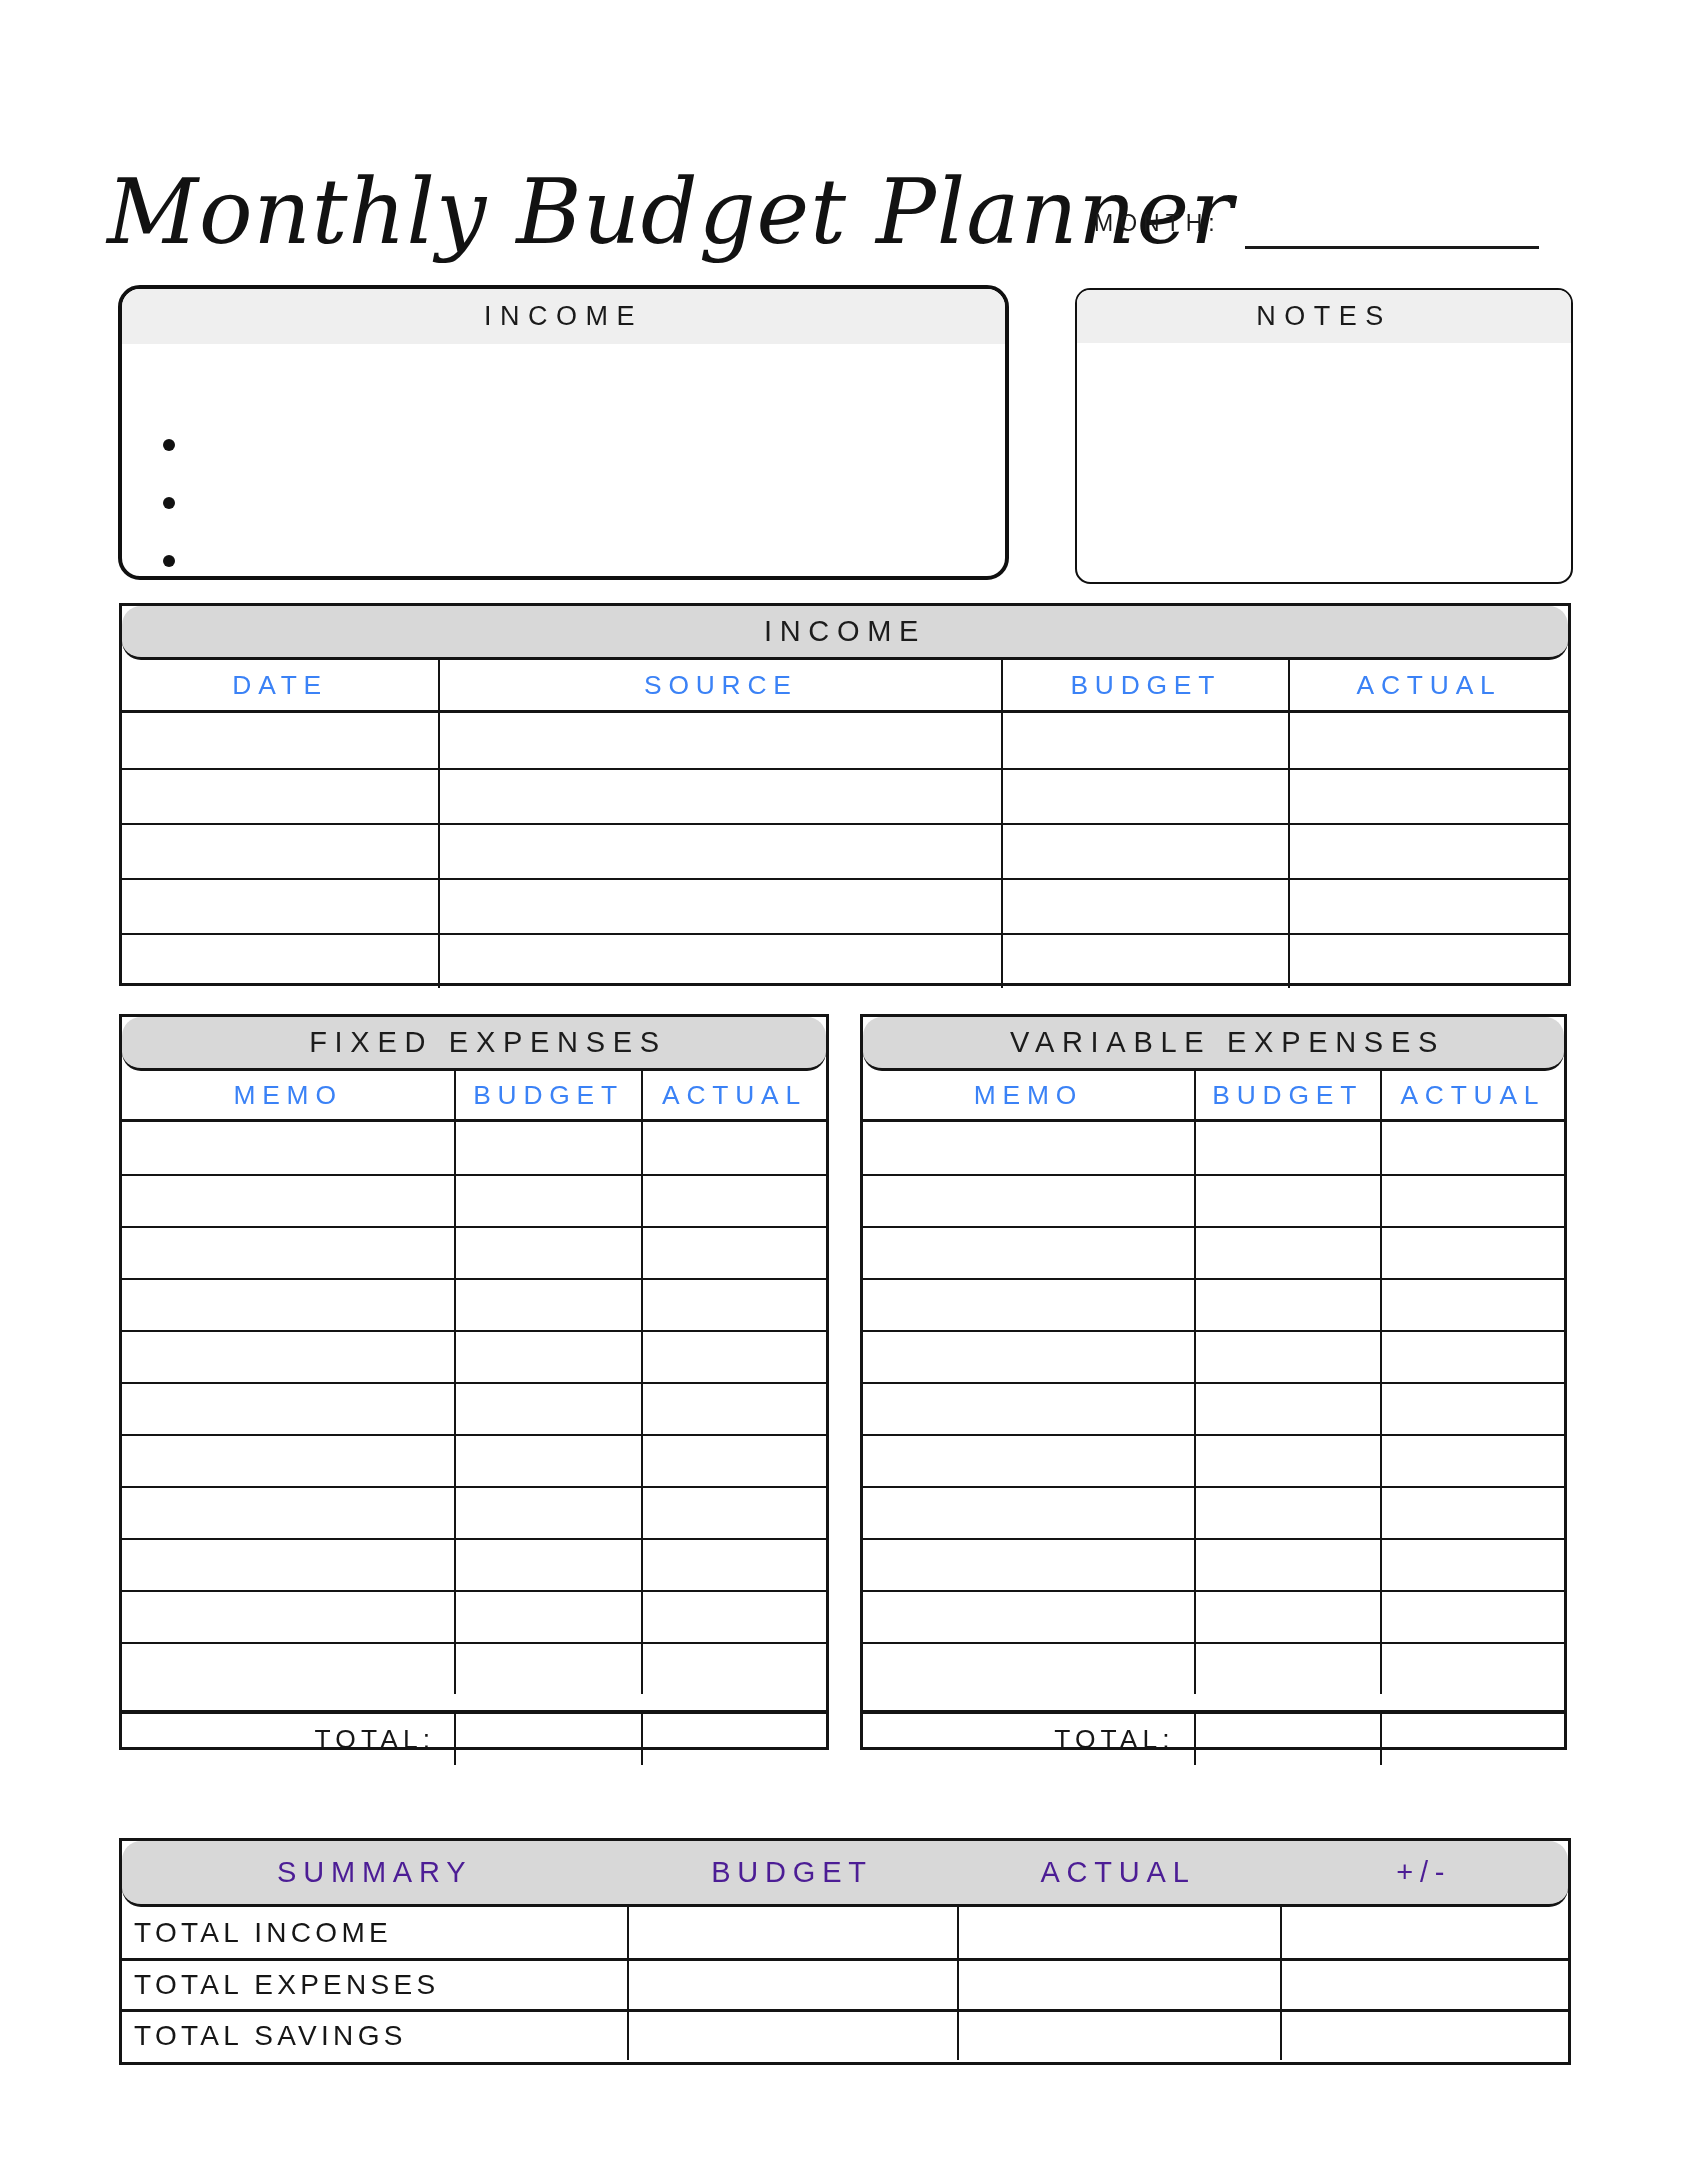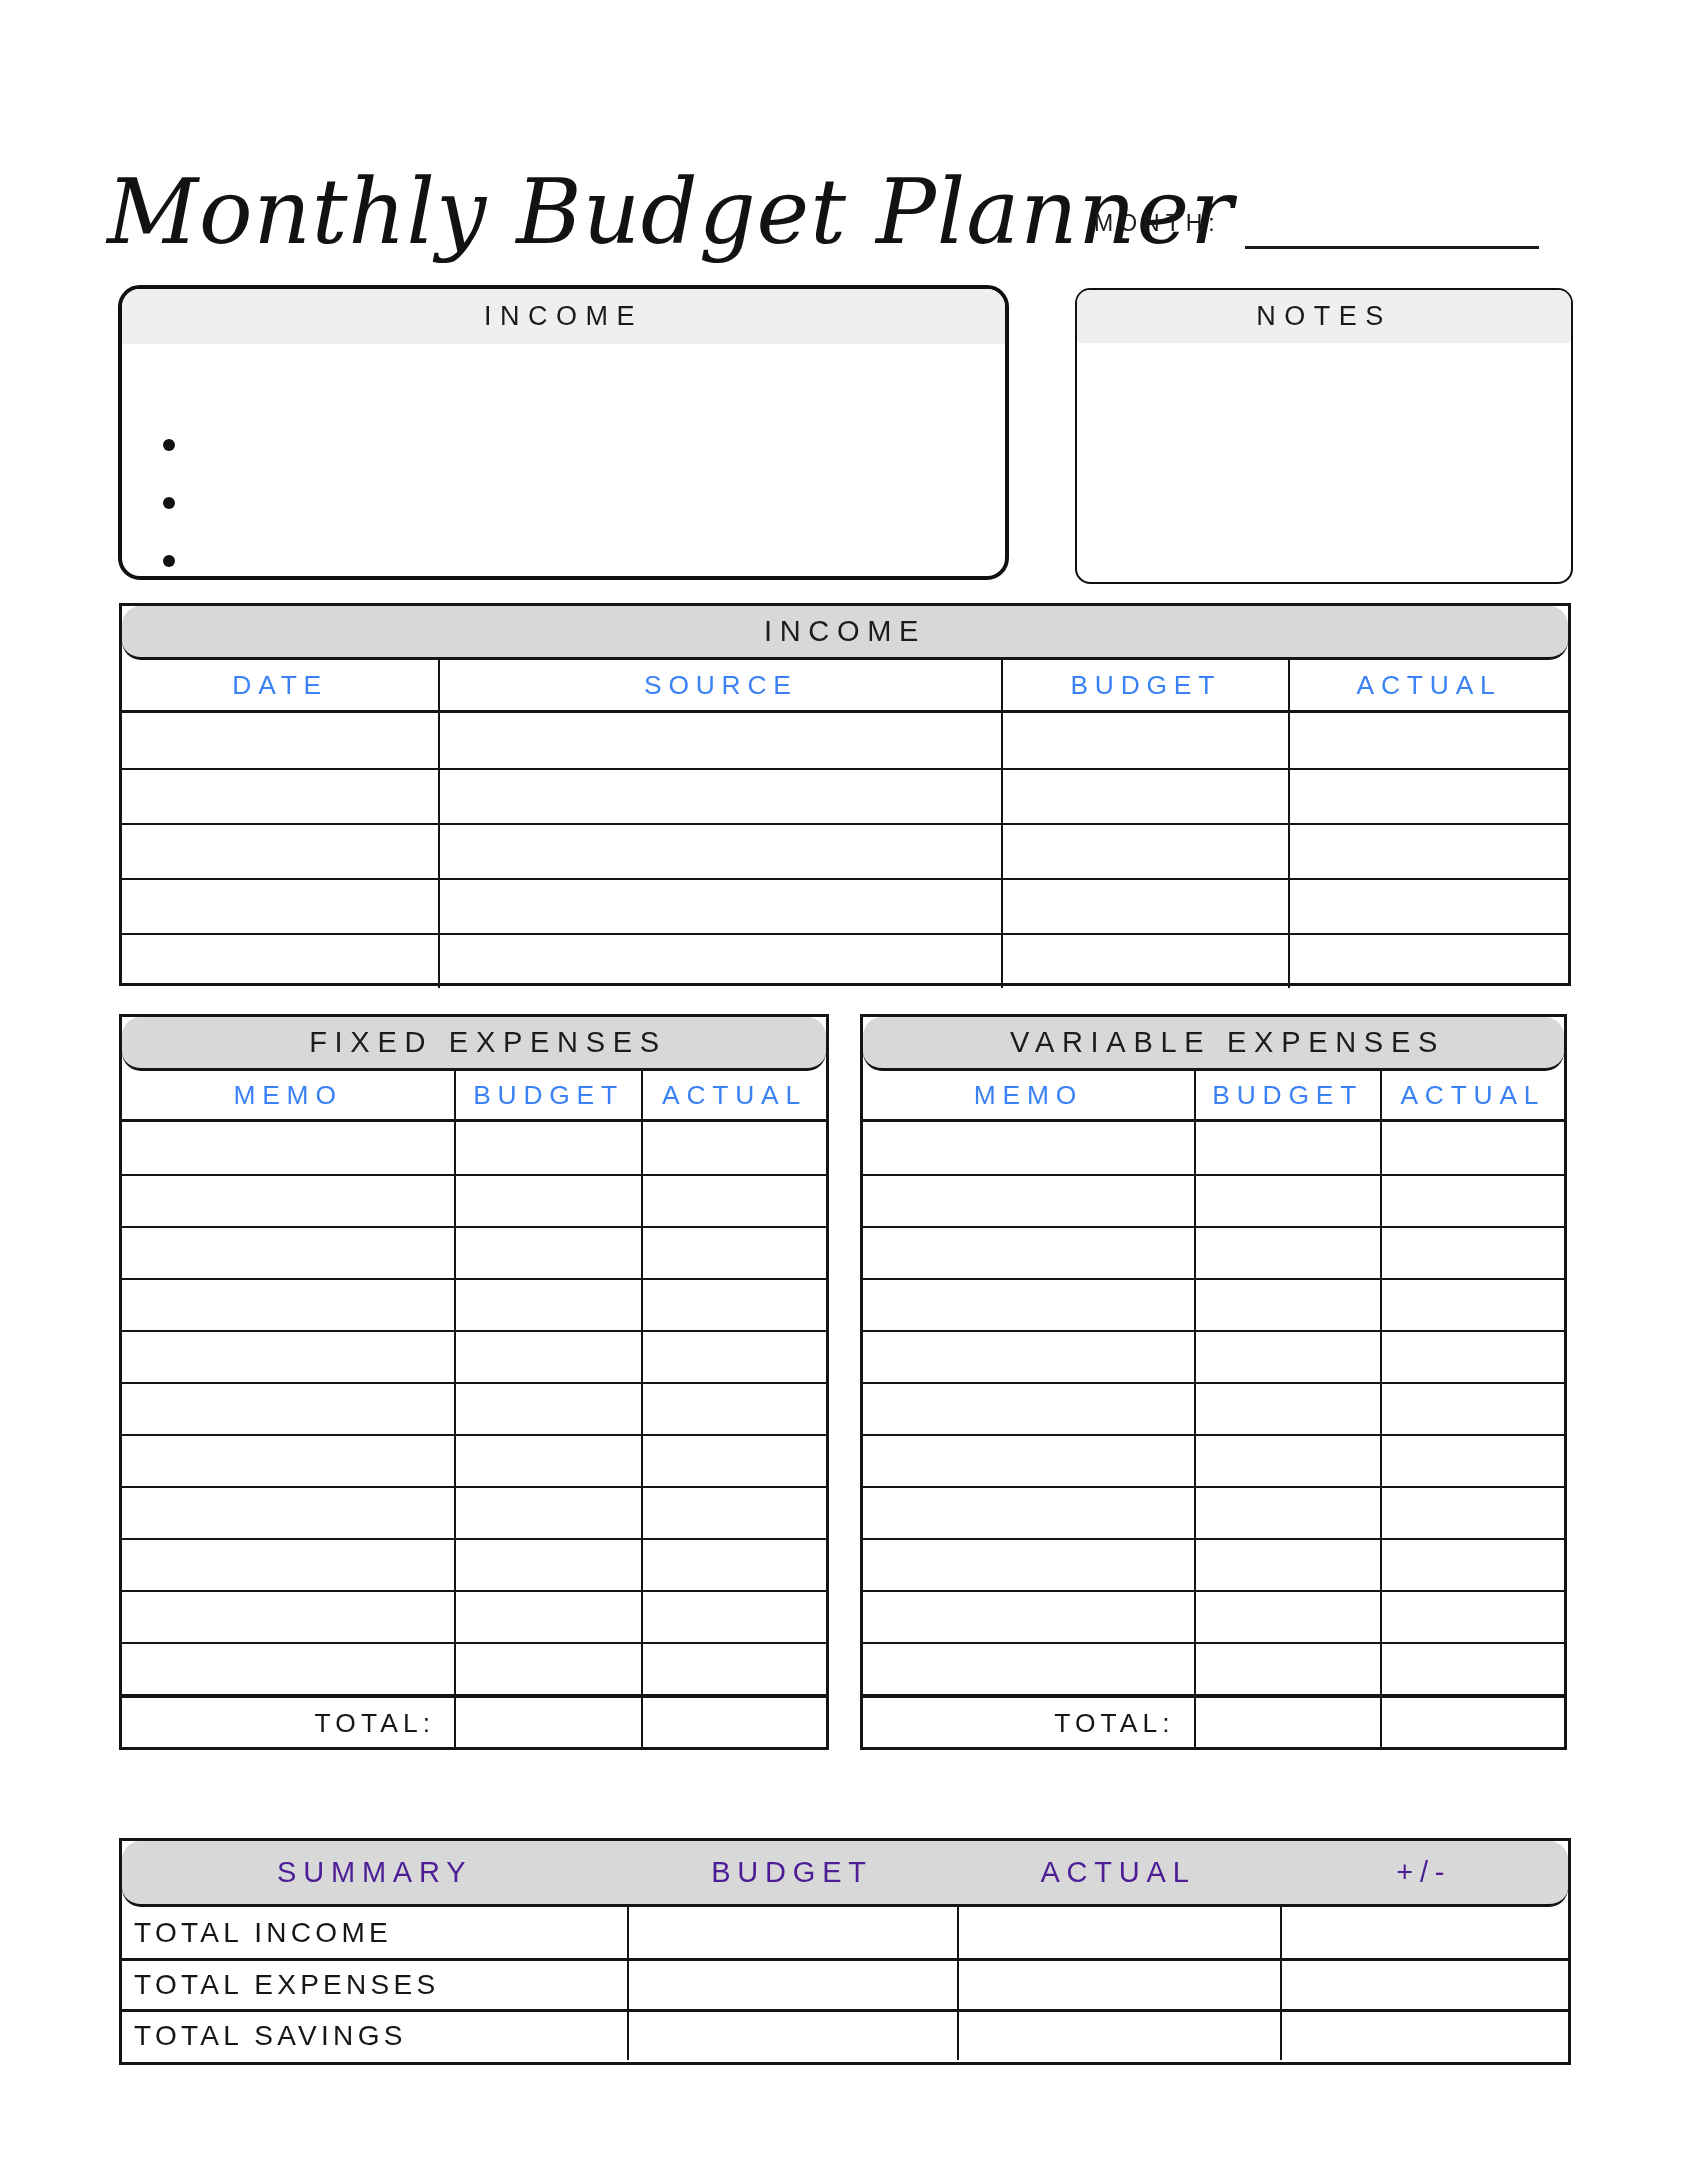--- a/index.html
+++ b/index.html
@@ -63,21 +63,21 @@
   .income .head-row{height:53px;}
   .income .t-row{height:55px;}
 
   
   .fixed{left:119px;top:1014px;width:710px;height:736px;}
   .variable{left:860px;top:1014px;width:707px;height:736px;}
   .exp .band{height:51px;padding-left:28px;}
   .exp .grid{grid-template-columns:393fr 221fr 219fr;}
   .exp .head-row{height:51px;}
   .exp .t-row{height:52px;}
-  .exp .total-row{height:55px;}
+  .exp .total-row{height:55px;margin-top:16px;}
 
   
   .summary{left:119px;top:1838px;width:1452px;height:227px;}
   .summary .band{height:63px;background:#d8d8d8;}
   .summary .grid{grid-template-columns:596fr 388fr 381fr 340fr;}
   .summary .band-grid{width:100%;height:100%;display:grid;grid-template-columns:596fr 388fr 381fr 340fr;}
   .summary .band-grid div{display:flex;align-items:center;justify-content:center;font-size:29px;letter-spacing:6.8px;color:#4c1d95;}
   .summary .t-row{height:51px;border-top:3.4px solid #141414;}
   .summary .t-row:first-child{border-top:none;}
   .summary .t-cell.row-label{justify-content:flex-start;padding-left:12px;font-size:28px;letter-spacing:4.3px;}

